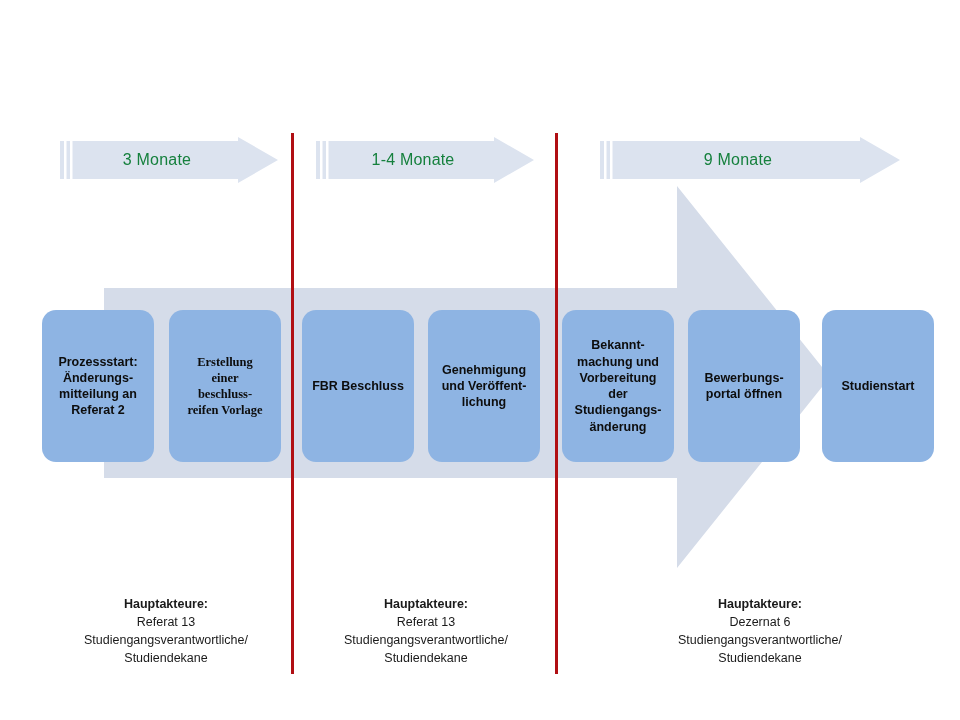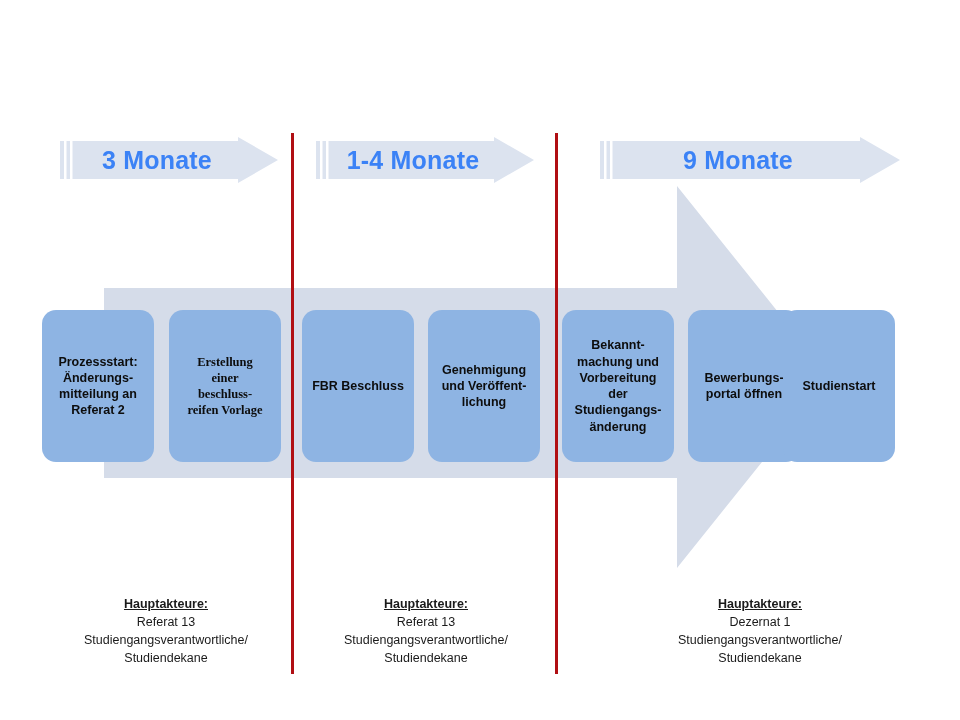--- a/index.html
+++ b/index.html
@@ -31,23 +31,23 @@
   }
   .phase-arrow .arrow-svg {
     position: absolute;
     inset: 0;
     width: 100%;
     height: 100%;
   }
   .phase-arrow .phase-label {
     position: relative;
     z-index: 2;
-    font-size: 25px;
-    font-weight: bold;
-    color: #3b82f6;
+    font-size: 16px;
+    font-weight: normal;
+    color: #15803d;
     letter-spacing: 0.2px;
     white-space: nowrap;
     
     transform: translateX(-12px);
   }
 
   
   #flow-arrow {
     position: absolute;
     left: 104px;
@@ -95,21 +95,20 @@
     position: absolute;
     top: 595px;
     text-align: center;
     font-size: 12.5px;
     line-height: 1.45;
     color: #1a1a1a;
   }
   .actors .actors-title {
     display: block;
     font-weight: bold;
-    text-decoration: underline;
   }
   .actors .actors-body {
     display: block;
     white-space: pre-line;
   }
 </style>
 </head>
 <body>
 
 <div id="canvas">
@@ -175,38 +174,38 @@
 portal öffnen</span>
   </div>
   <div class="step-box" style="left:562px;">
     <span class="step-label">Bekannt-
 machung und
 Vorbereitung
 der
 Studiengangs-
 änderung</span>
   </div>
-  <div class="step-box" style="left:783px;">
+  <div class="step-box" style="left:822px;">
     <span class="step-label">Studienstart</span>
   </div>
 
   <div class="actors" style="left:40px; width:252px;">
     <span class="actors-title">Hauptakteure:</span>
     <span class="actors-body">Referat 13
 Studiengangsverantwortliche/
 Studiendekane</span>
   </div>
 
   <div class="actors" style="left:296px; width:260px;">
     <span class="actors-title">Hauptakteure:</span>
     <span class="actors-body">Referat 13
 Studiengangsverantwortliche/
 Studiendekane</span>
   </div>
 
   <div class="actors" style="left:600px; width:320px;">
     <span class="actors-title">Hauptakteure:</span>
-    <span class="actors-body">Dezernat 1
+    <span class="actors-body">Dezernat 6
 Studiengangsverantwortliche/
 Studiendekane</span>
   </div>
 
 </div>
 
 </body></html>

